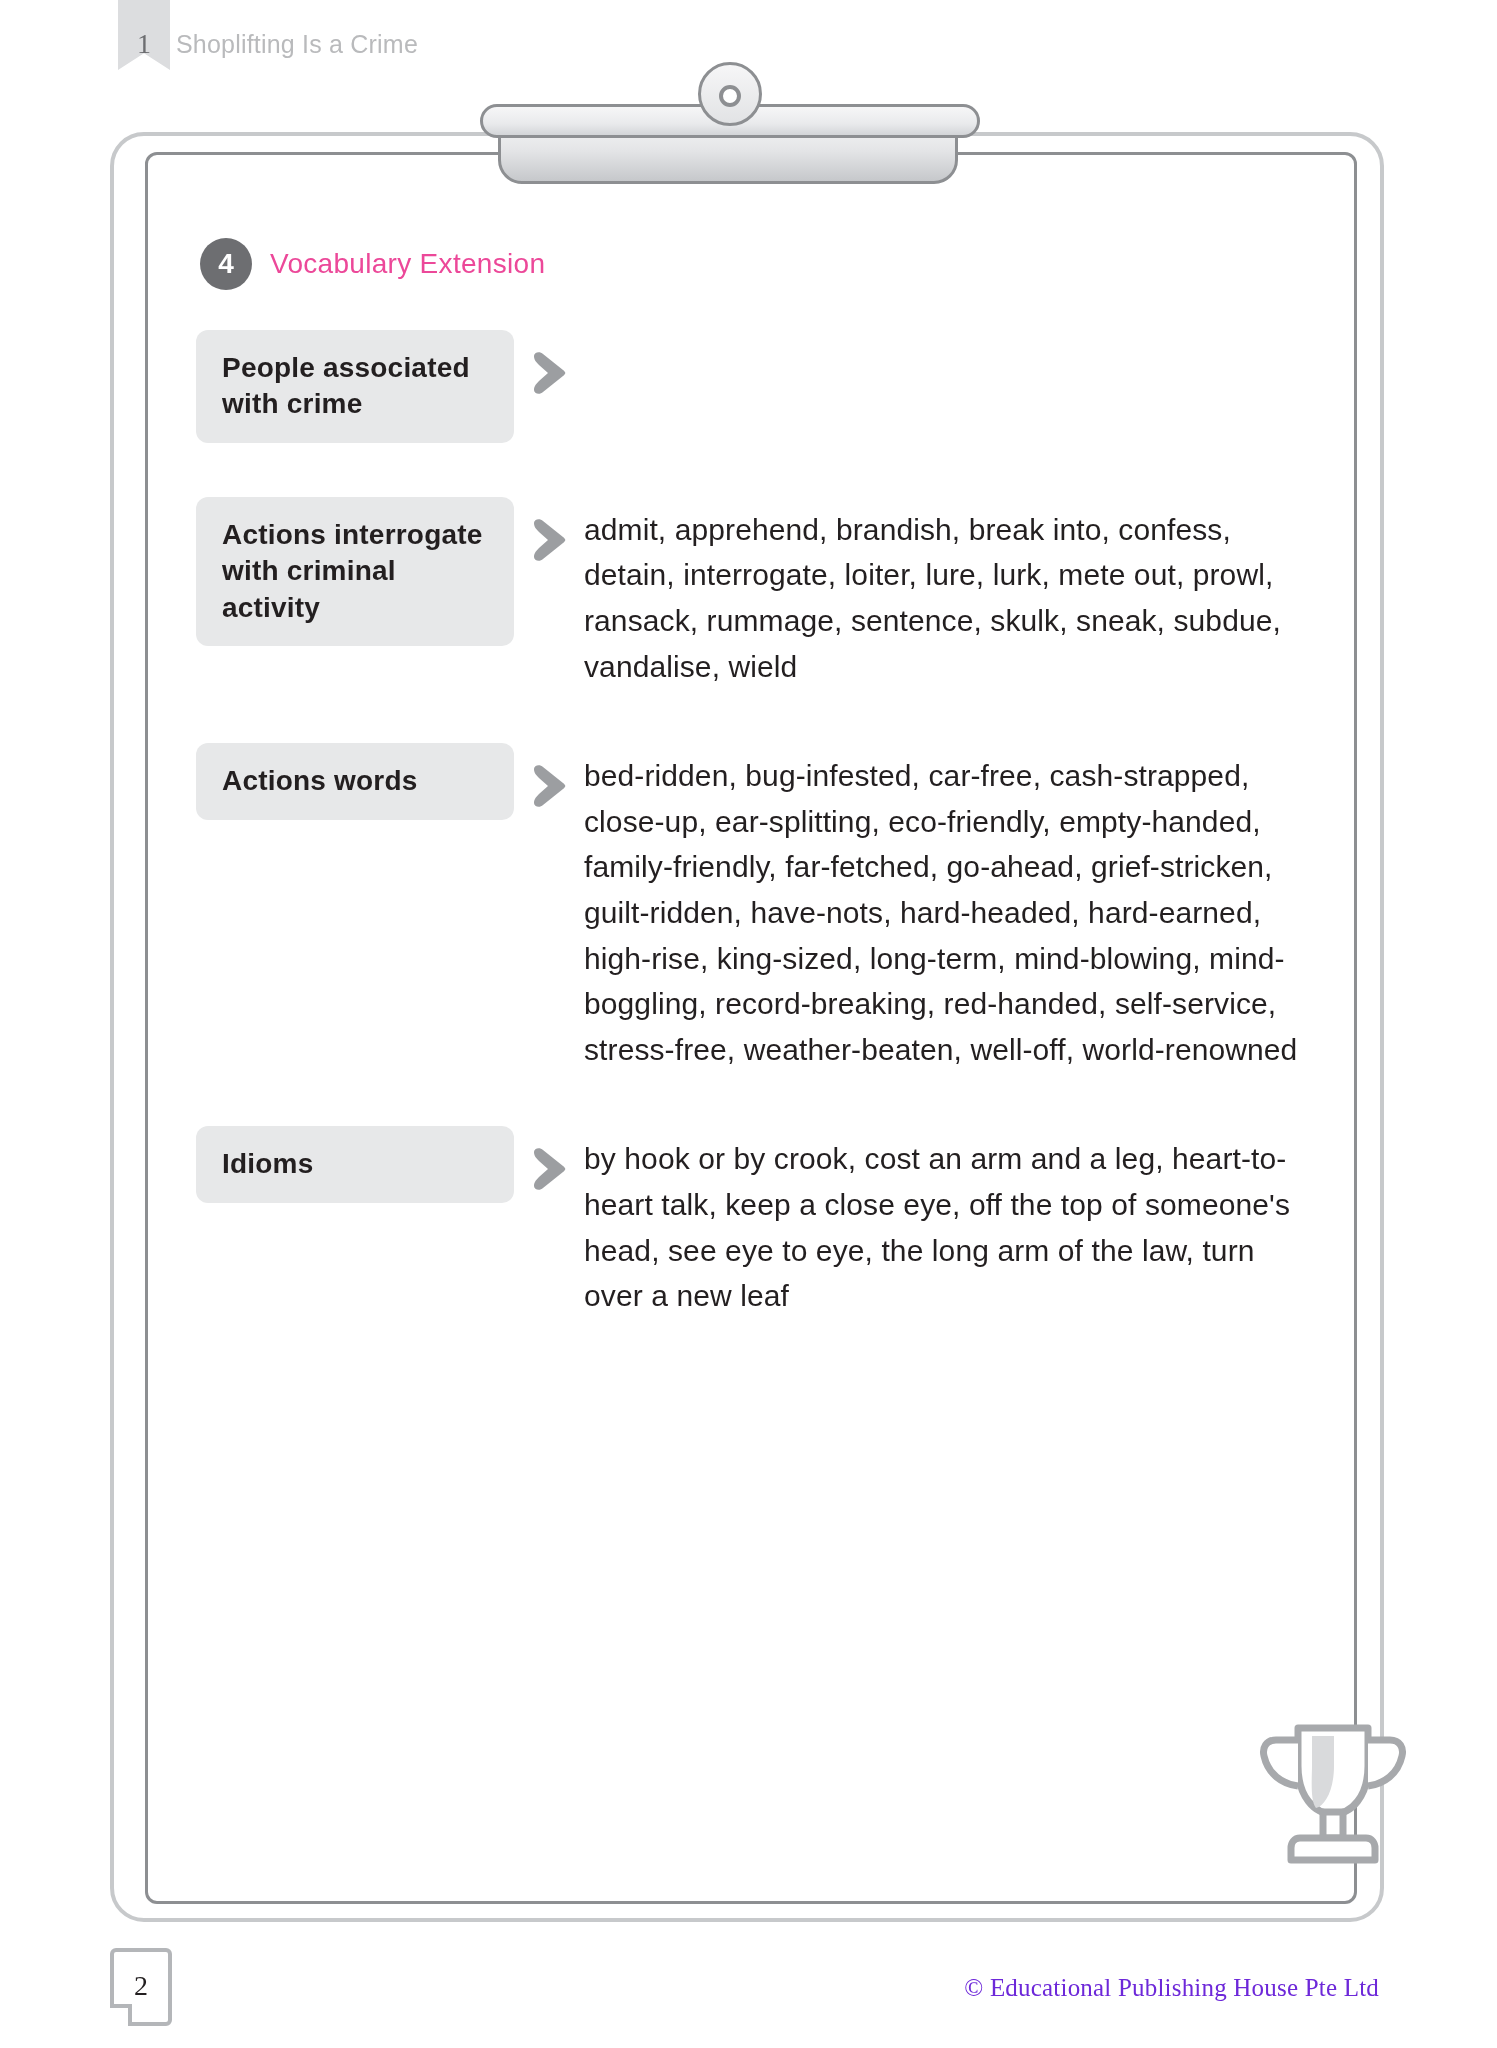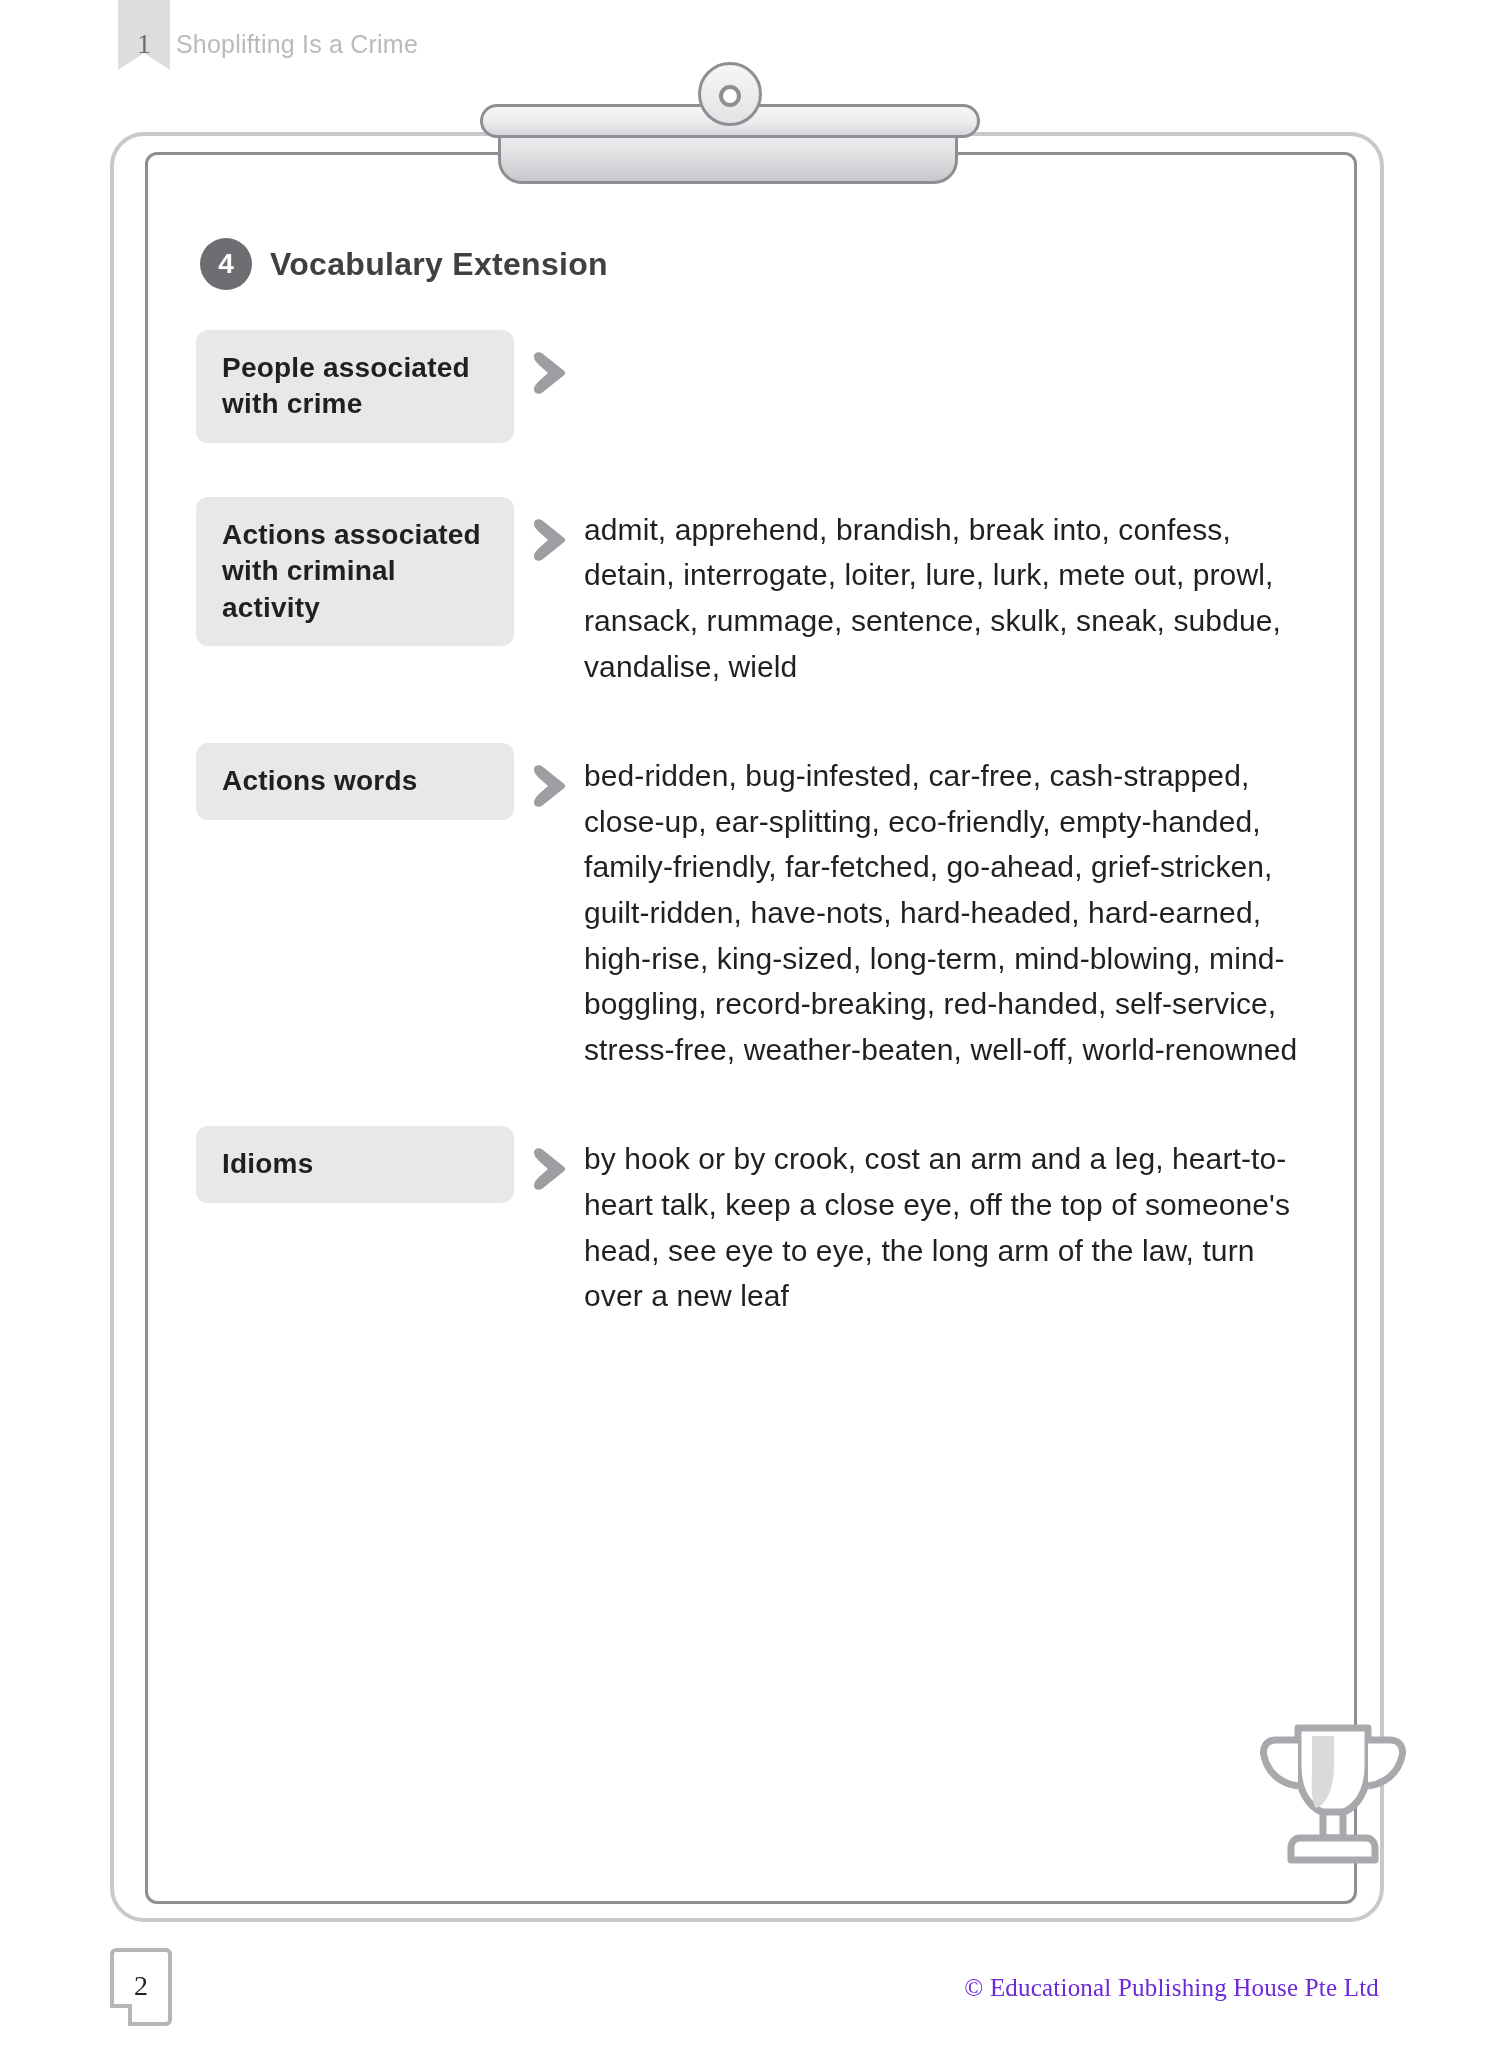--- a/index.html
+++ b/index.html
@@ -147,23 +147,23 @@
     border-radius: 50%;
     background: #6d6e71;
     color: #ffffff;
     font-size: 28px;
     font-weight: bold;
     display: flex;
     align-items: center;
     justify-content: center;
   }
   .section-title {
-    font-size: 32px;
-    font-weight: bold;
-    color: #404040;
+    font-size: 28px;
+    font-weight: normal;
+    color: #ec4899;
     letter-spacing: 0.3px;
   }
 
   
   .rows {
     position: absolute;
     left: 196px;
     top: 330px;
     width: 1110px;
   }
@@ -294,21 +294,21 @@
     <div class="row">
       <div class="row-label">People associated with crime</div>
       <div class="row-arrow">
         <svg width="46" height="46" viewBox="0 0 46 46" aria-hidden="true">
           <path d="M8 6 C8 2, 14 1, 17 4 L37 20 C40 22.5, 40 23.5, 37 26 L17 42 C14 45, 8 44, 8 40 C8 37, 9 35, 13 31 L22 23 L13 15 C9 11, 8 9, 8 6 Z" fill="#9c9ea1"></path>
         </svg>
       </div>
     </div>
 
     <div class="row">
-      <div class="row-label">Actions associated with criminal activity</div>
+      <div class="row-label">Actions interrogate with criminal activity</div>
       <div class="row-arrow">
         <svg width="46" height="46" viewBox="0 0 46 46" aria-hidden="true">
           <path d="M8 6 C8 2, 14 1, 17 4 L37 20 C40 22.5, 40 23.5, 37 26 L17 42 C14 45, 8 44, 8 40 C8 37, 9 35, 13 31 L22 23 L13 15 C9 11, 8 9, 8 6 Z" fill="#9c9ea1"></path>
         </svg>
       </div>
       <div class="row-words">admit, apprehend, brandish, break into, confess, detain, interrogate, loiter, lure, lurk, mete out, prowl, ransack, rummage, sentence, skulk, sneak, subdue, vandalise, wield</div>
     </div>
 
     <div class="row">
       <div class="row-label">Actions words</div>

